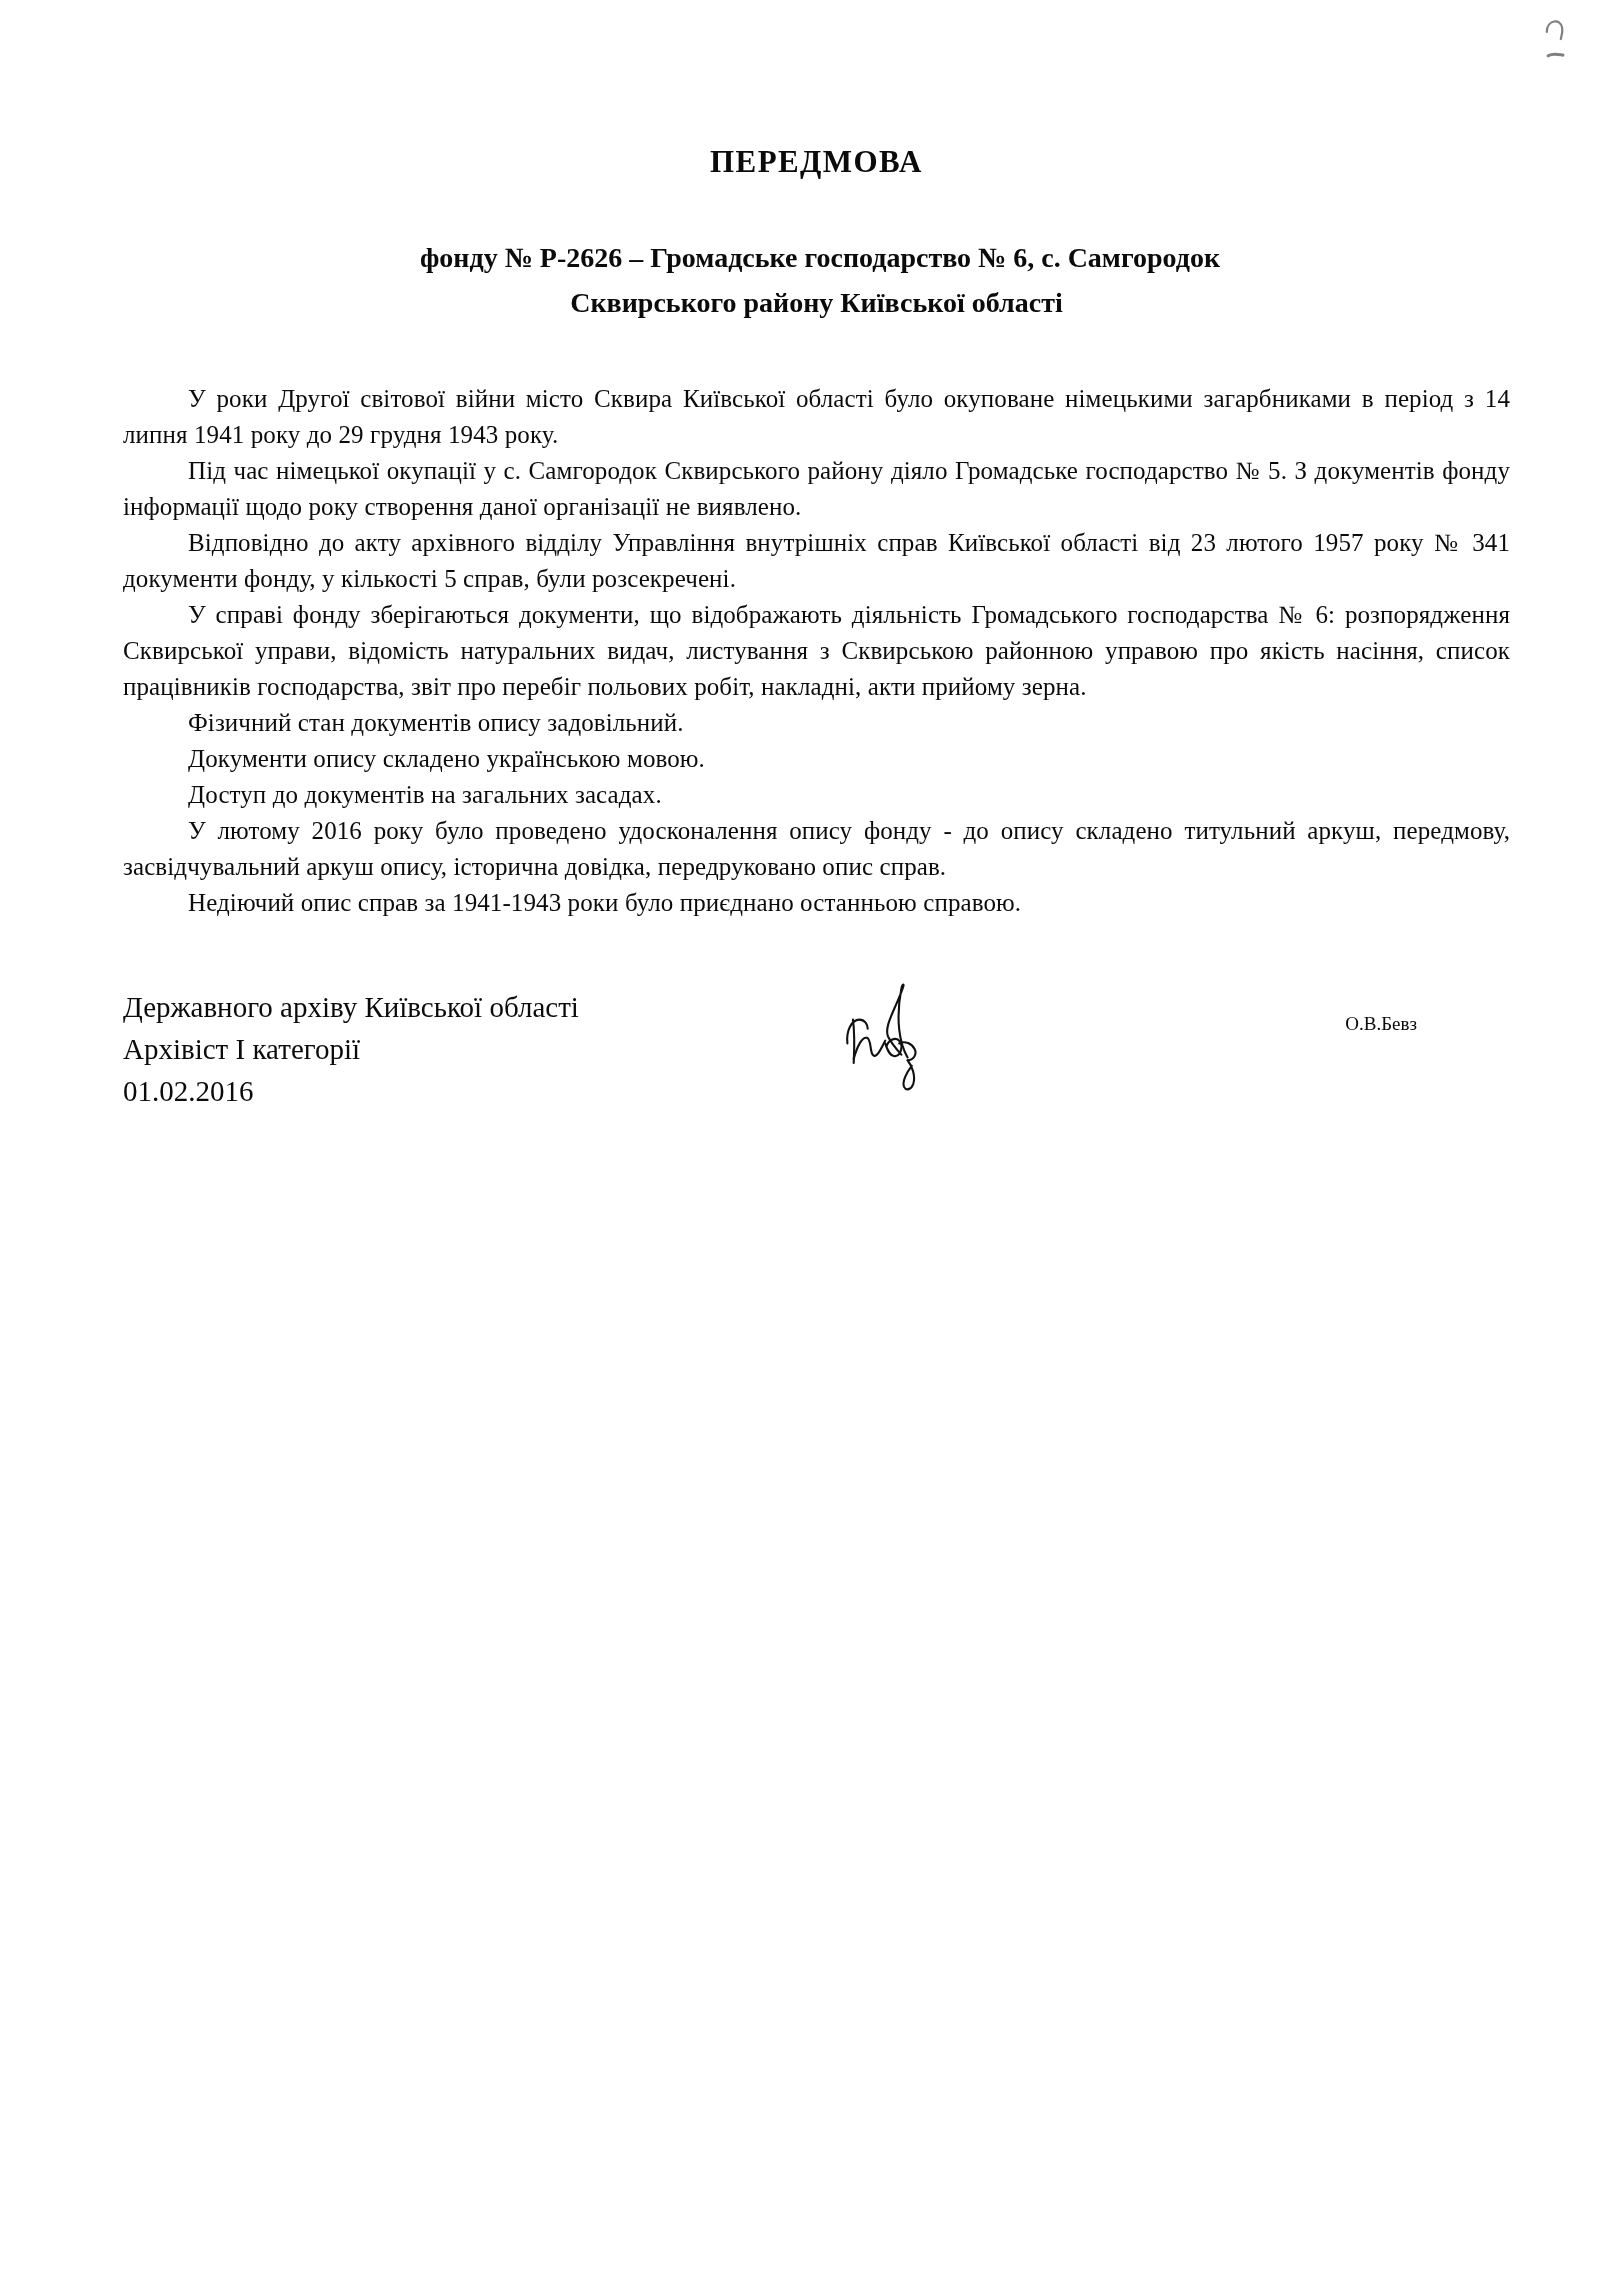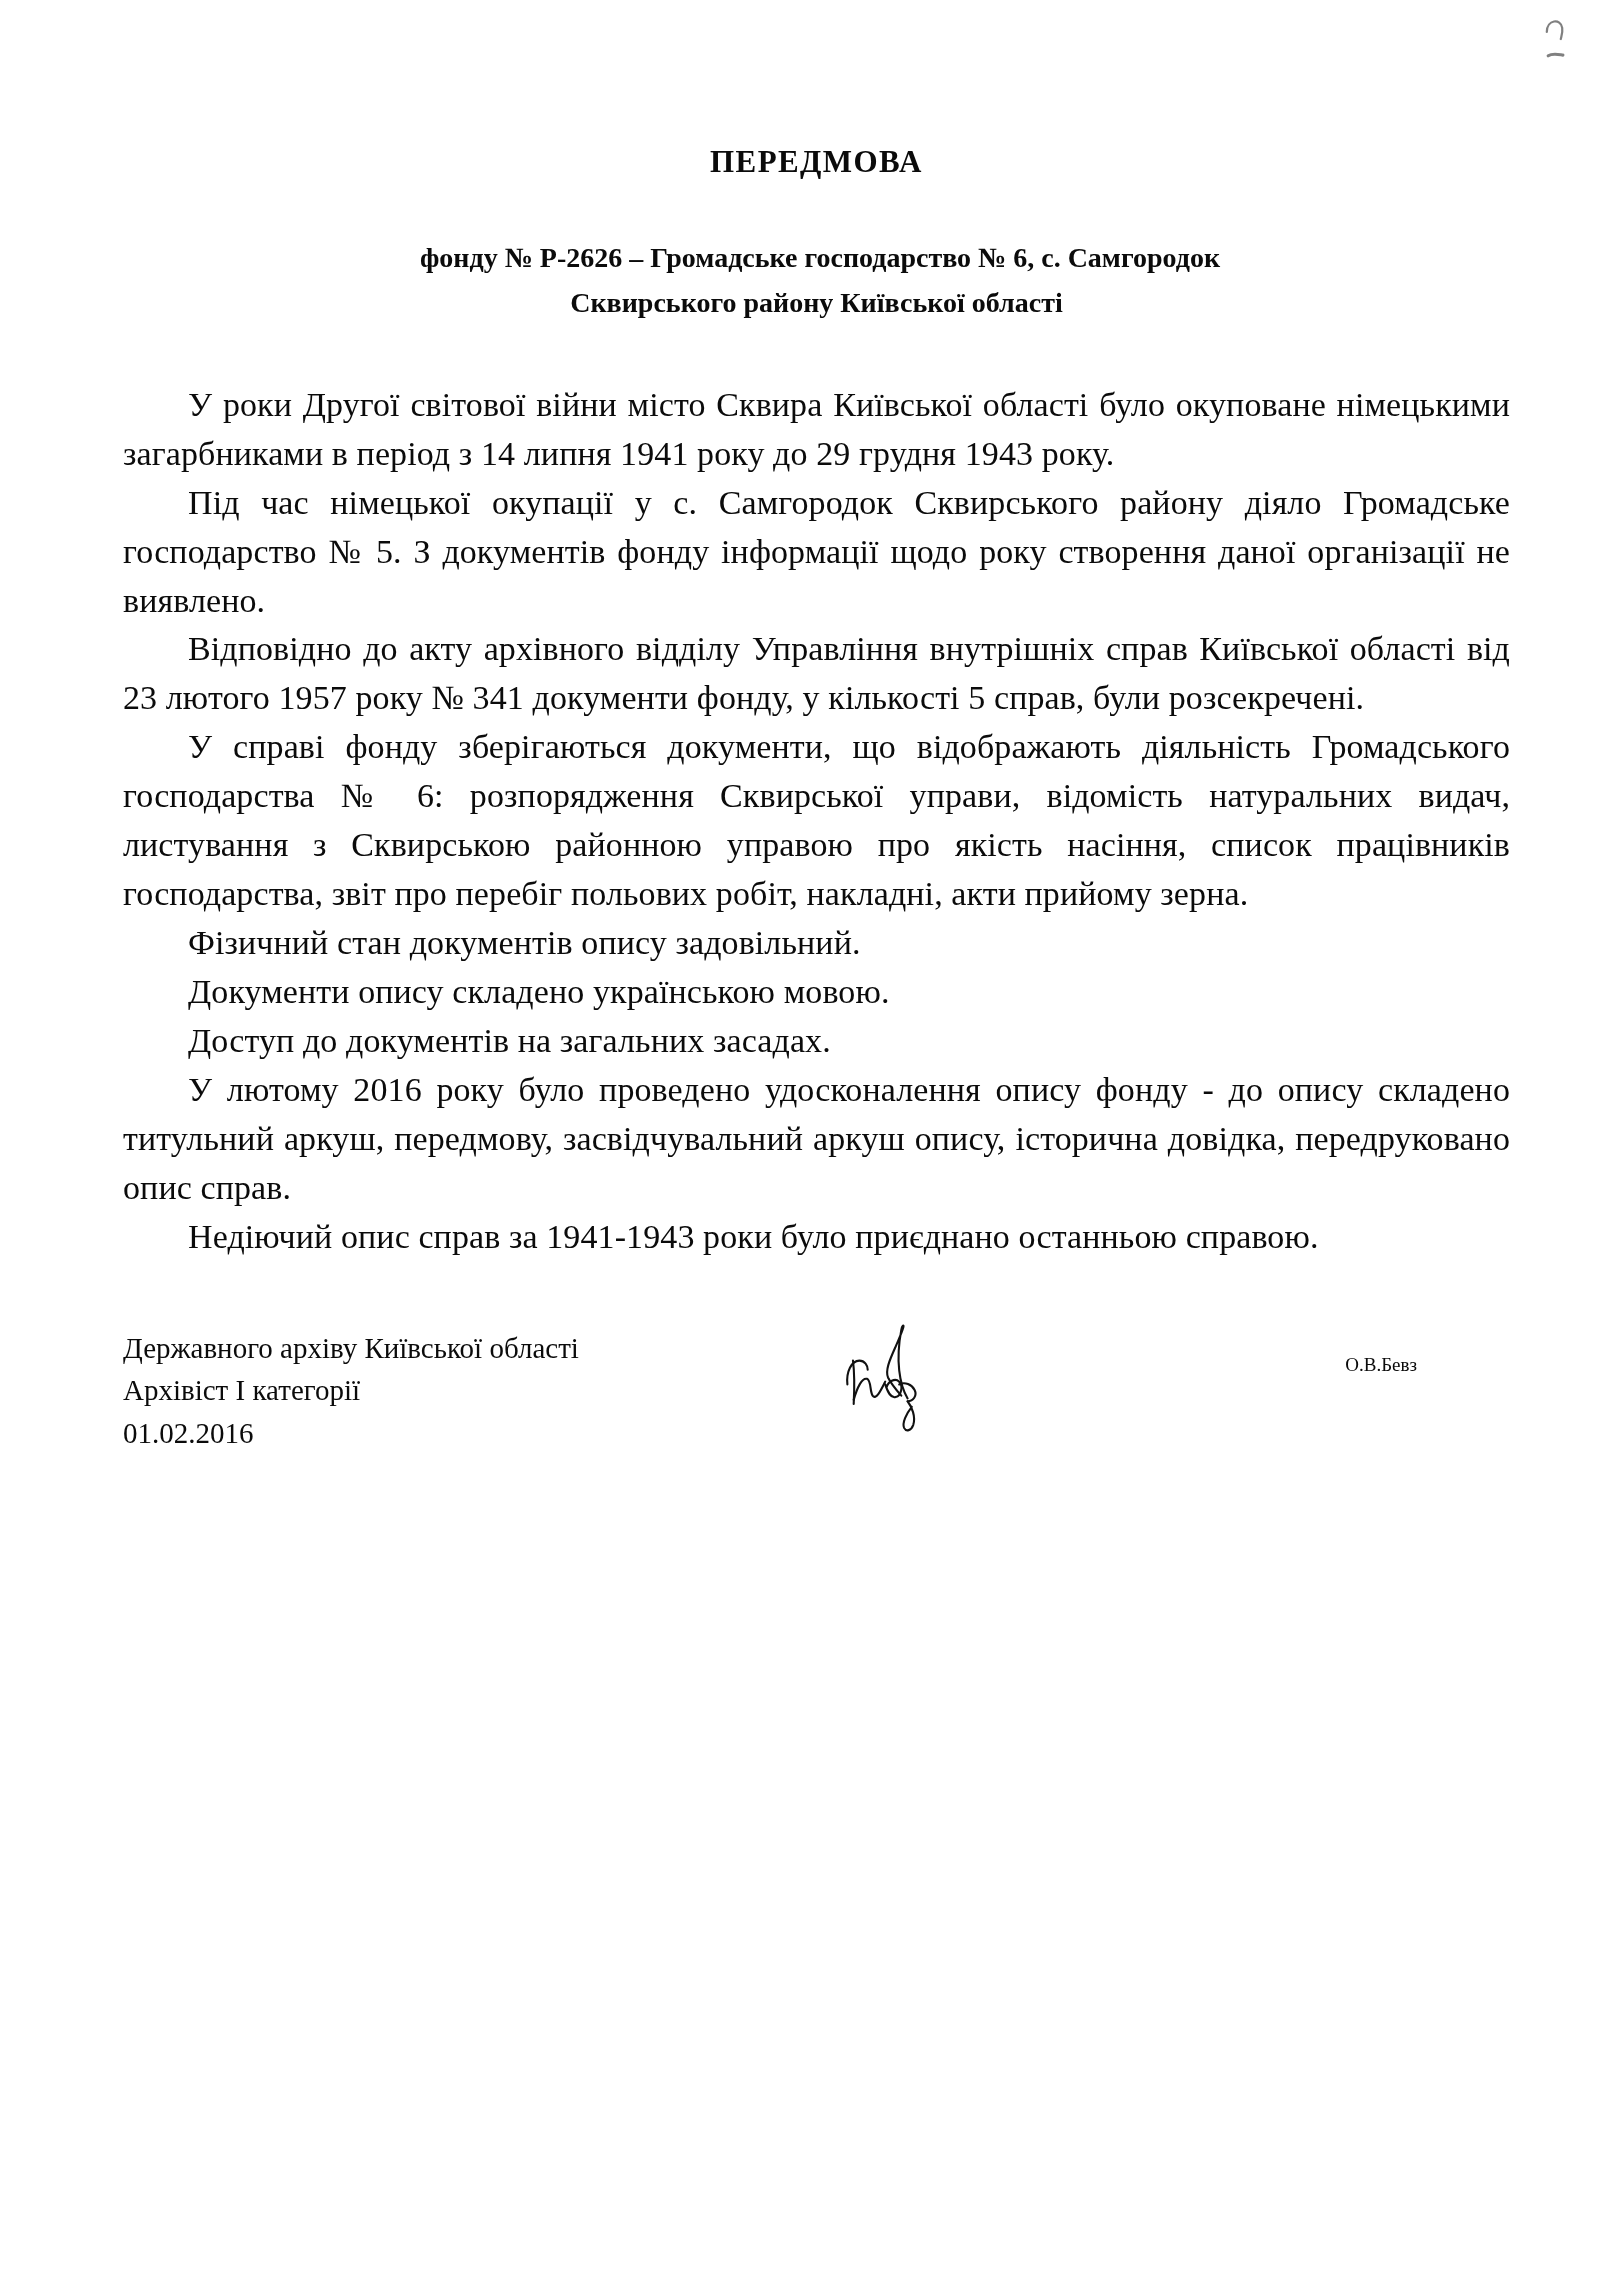--- a/index.html
+++ b/index.html
@@ -56,21 +56,21 @@
     font-size: 28px;
     line-height: 1.62;
   }
   .subtitle-line { display: block; }
   .subtitle-line.l1 { padding-left: 21px; }
   .subtitle-line.l2 { padding-left: 7px; }
   .subtitle-line.l3 { padding-left: 0; text-align: center; }
 
   .body-text {
     padding-top: 55px;
-    font-size: 34px;
+    font-size: 25px;
     line-height: 1.44;
     text-align: justify;
     text-justify: inter-word;
     letter-spacing: 0.1px;
     font-family: Liberation Serif, serif;
   }
   .body-text p {
     margin: 0;
     text-indent: 65px;
   }

